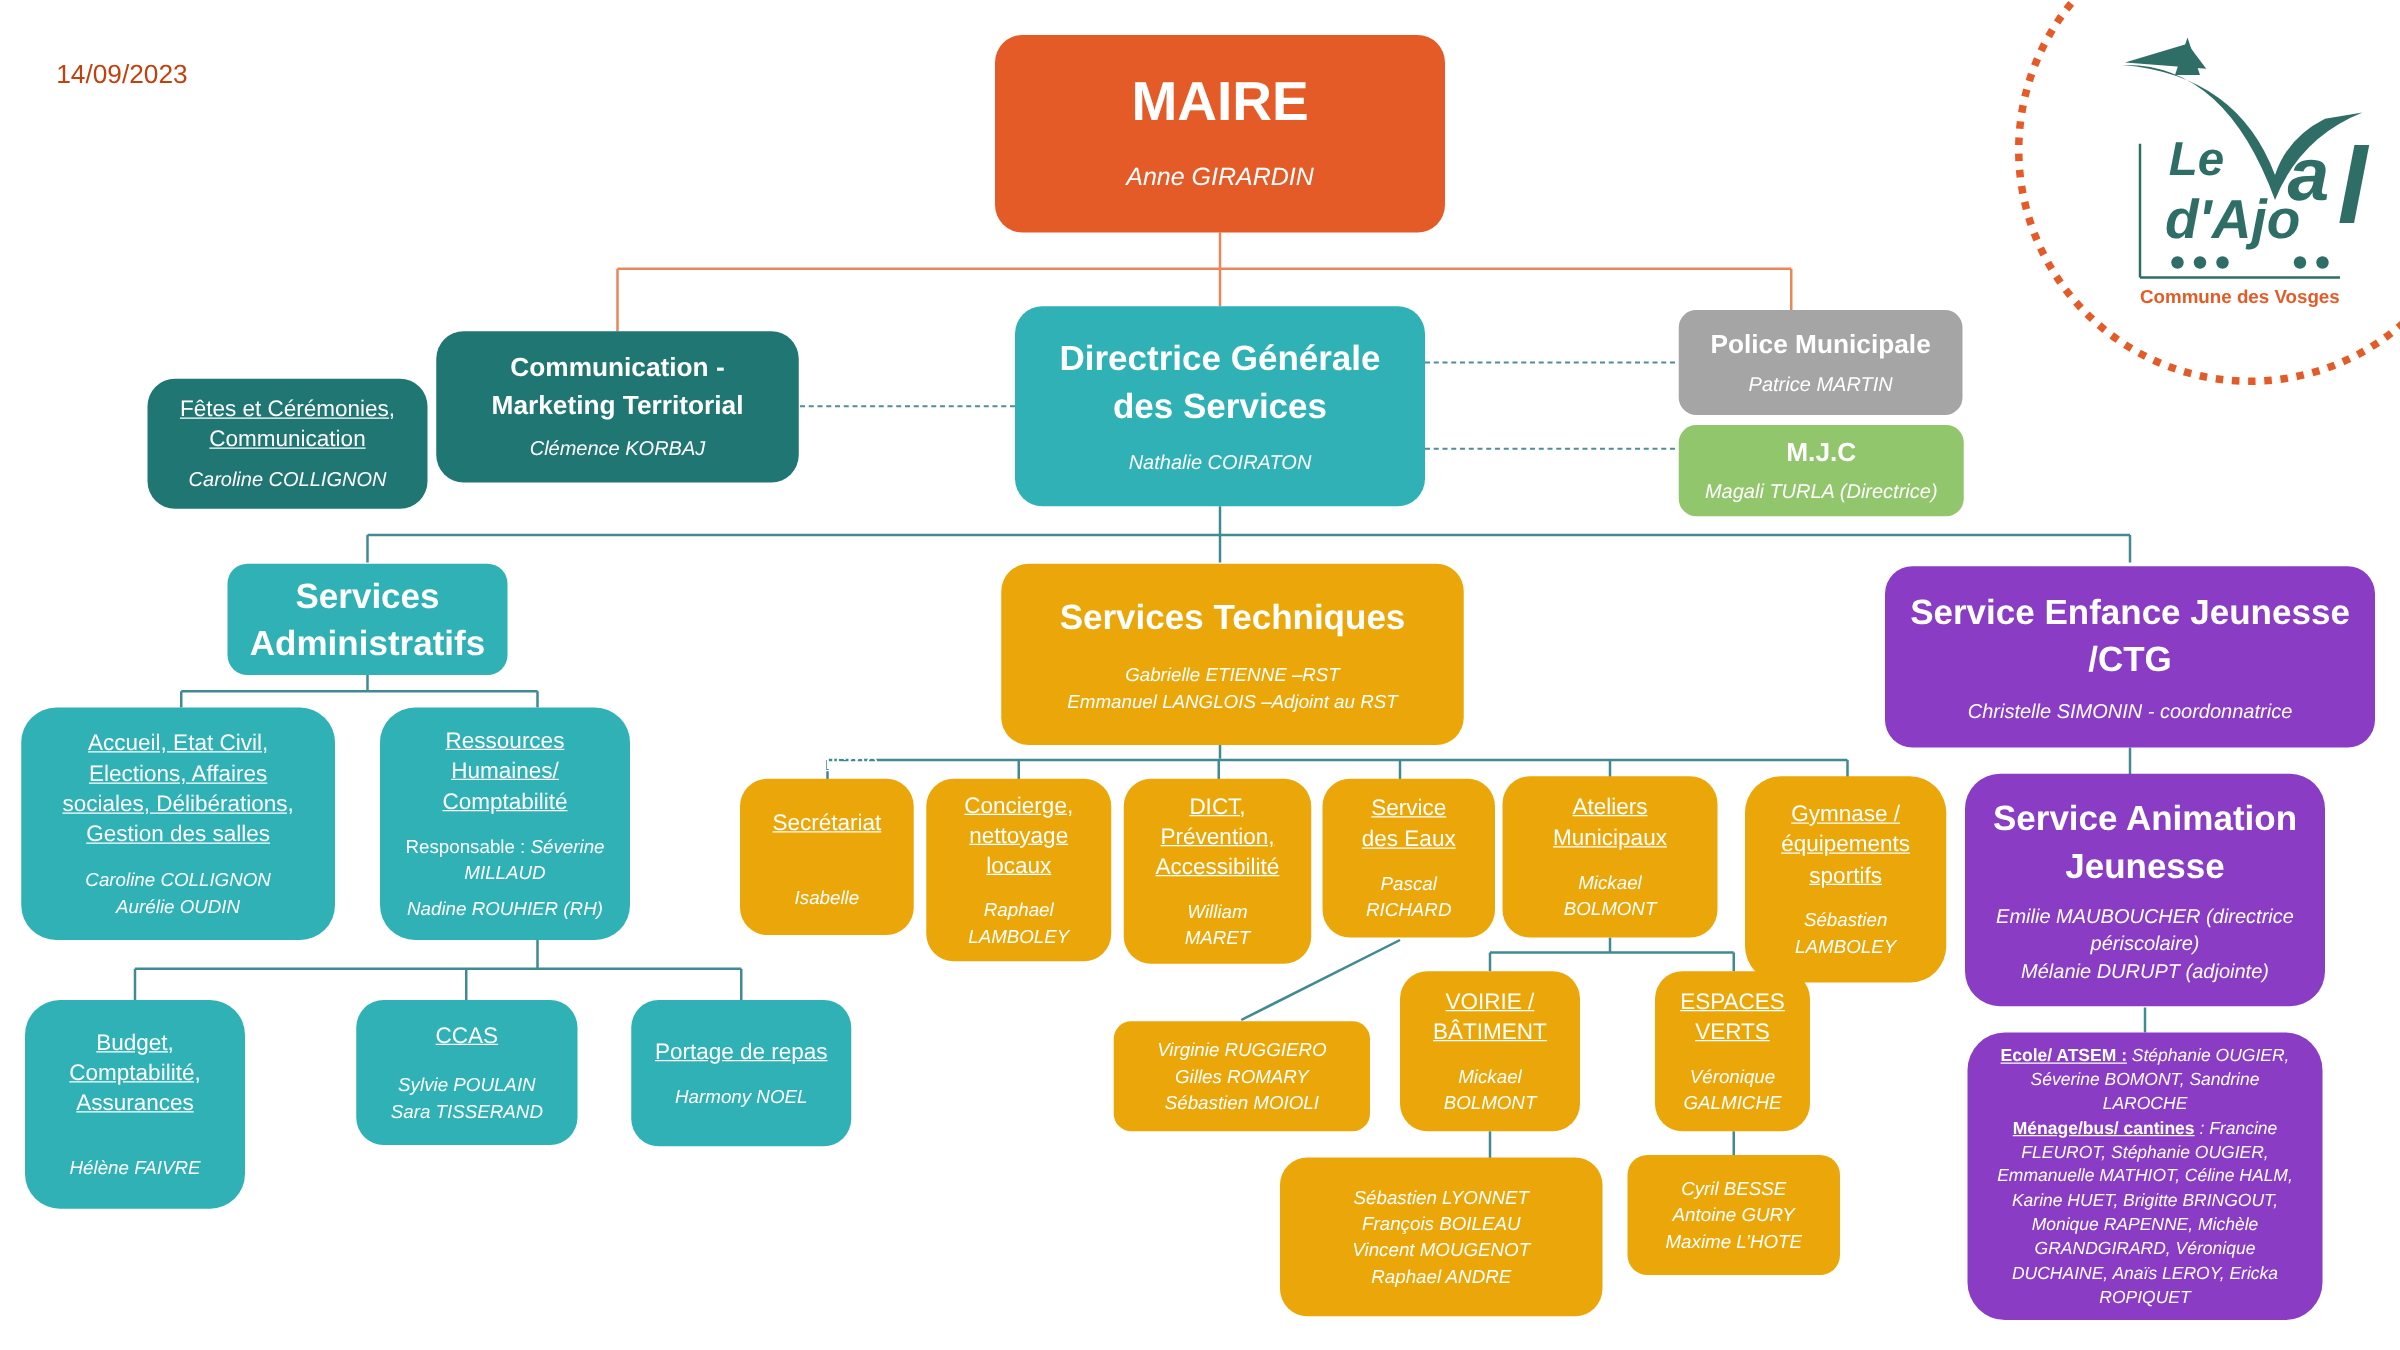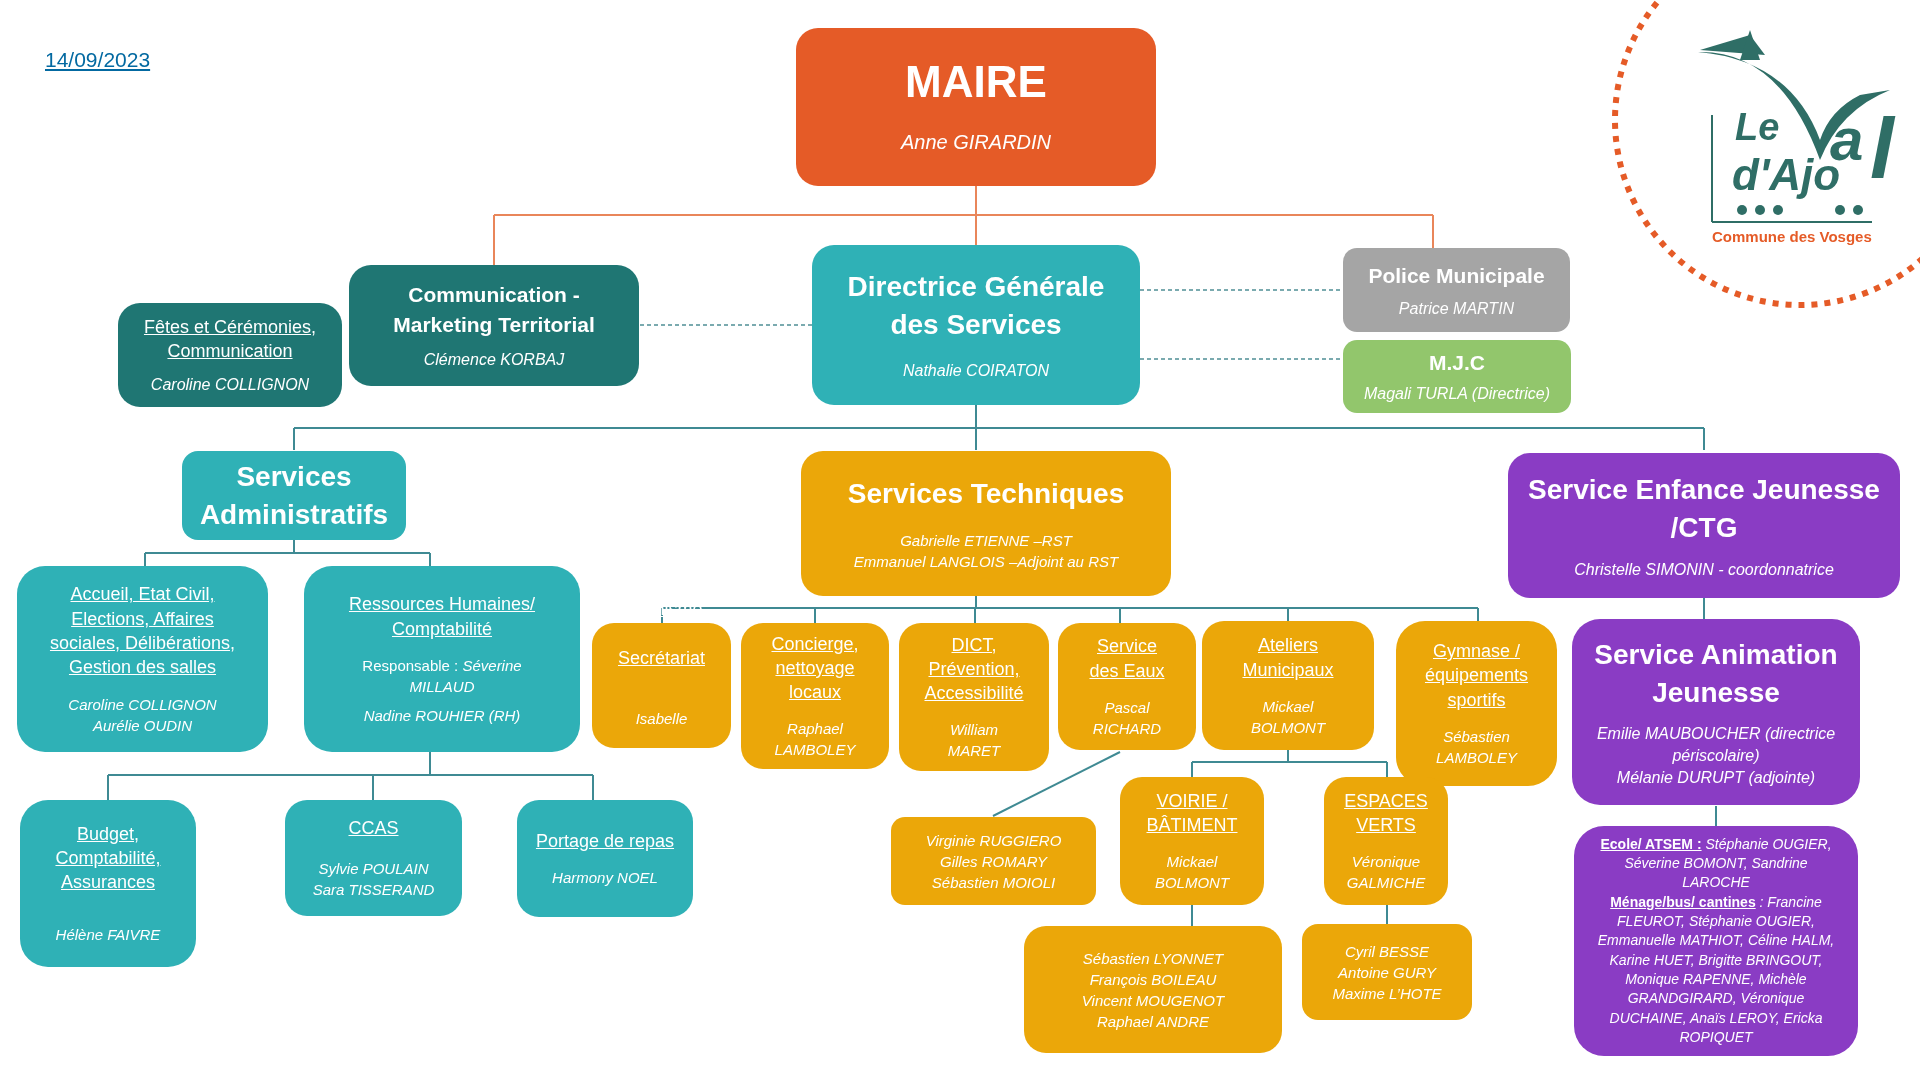--- a/index.html
+++ b/index.html
@@ -15,21 +15,21 @@
   .i { font-style:italic; font-size:16px; line-height:1.35; }
   .i15 { font-style:italic; font-size:15px; line-height:1.4; }
   .gap { margin-top:14px; }
   .orange { background:#e55b27; }
   .dteal { background:#1f7673; }
   .teal { background:#2fb1b6; }
   .gold { background:#eba709; }
   .purple { background:#8a3cc4; }
   .grey { background:#a5a5a5; }
   .green { background:#92c66c; }
-  .date { left:45px; top:48px; font-size:21px; color:#0369a1;text-decoration:underline; }
+  .date { left:45px; top:48px; font-size:21px; color:#c2410c; }
   svg.lines { position:absolute; left:0; top:0; }
   .logo { position:absolute; left:1600px; top:0; width:320px; height:320px; }
   .small-purple { font-size:14px; line-height:1.38; font-style:italic; }
   .small-purple b { font-style:normal; text-decoration:underline; }
 </style>
 </head>
 <body>
 
 <svg class="lines" width="1920" height="1080">
 
@@ -149,21 +149,21 @@
 
 <div class="box teal" style="left:17px;top:566px;width:251px;height:186px;border-radius:28px;">
   <div class="t-u">Accueil, Etat Civil,</div>
   <div class="t-u">Elections, Affaires</div>
   <div class="t-u">sociales, Délibérations,</div>
   <div class="t-u">Gestion des salles</div>
   <div class="i15 gap">Caroline COLLIGNON</div>
   <div class="i15">Aurélie OUDIN</div>
 </div>
 
-<div class="box teal" style="left:304px;top:566px;width:276px;height:186px;border-radius:28px;">
+<div class="box teal" style="left:304px;top:566px;width:200px;height:186px;border-radius:28px;">
   <div class="t-u">Ressources Humaines/</div>
   <div class="t-u">Comptabilité</div>
   <div style="font-size:15px;line-height:1.4;margin-top:14px;">
     <span>Responsable : </span><i>Séverine</i>
   </div>
   <div class="i15">MILLAUD</div>
   <div class="i15" style="margin-top:8px;">Nadine ROUHIER  (RH)</div>
 </div>
 
 <div class="box teal" style="left:20px;top:800px;width:176px;height:167px;border-radius:28px;">
@@ -172,21 +172,21 @@
   <div class="t-u">Assurances</div>
   <div class="i15" style="margin-top:30px;">Hélène FAIVRE</div>
 </div>
 
 <div class="box teal" style="left:285px;top:800px;width:177px;height:116px;">
   <div class="t-u">CCAS</div>
   <div class="i15" style="margin-top:18px;">Sylvie POULAIN</div>
   <div class="i15">Sara TISSERAND</div>
 </div>
 
-<div class="box teal" style="left:517px;top:800px;width:176px;height:117px;">
+<div class="box teal" style="left:505px;top:800px;width:176px;height:117px;">
   <div class="t-u">Portage de repas</div>
   <div class="i15" style="margin-top:14px;">Harmony NOEL</div>
 </div>
 
 <div class="box gold" style="left:801px;top:451px;width:370px;height:145px;">
   <div class="t-lg">Services Techniques</div>
   <div class="i15" style="margin-top:18px;">Gabrielle  ETIENNE –RST</div>
   <div class="i15">Emmanuel LANGLOIS –Adjoint au RST</div>
 </div>
 

